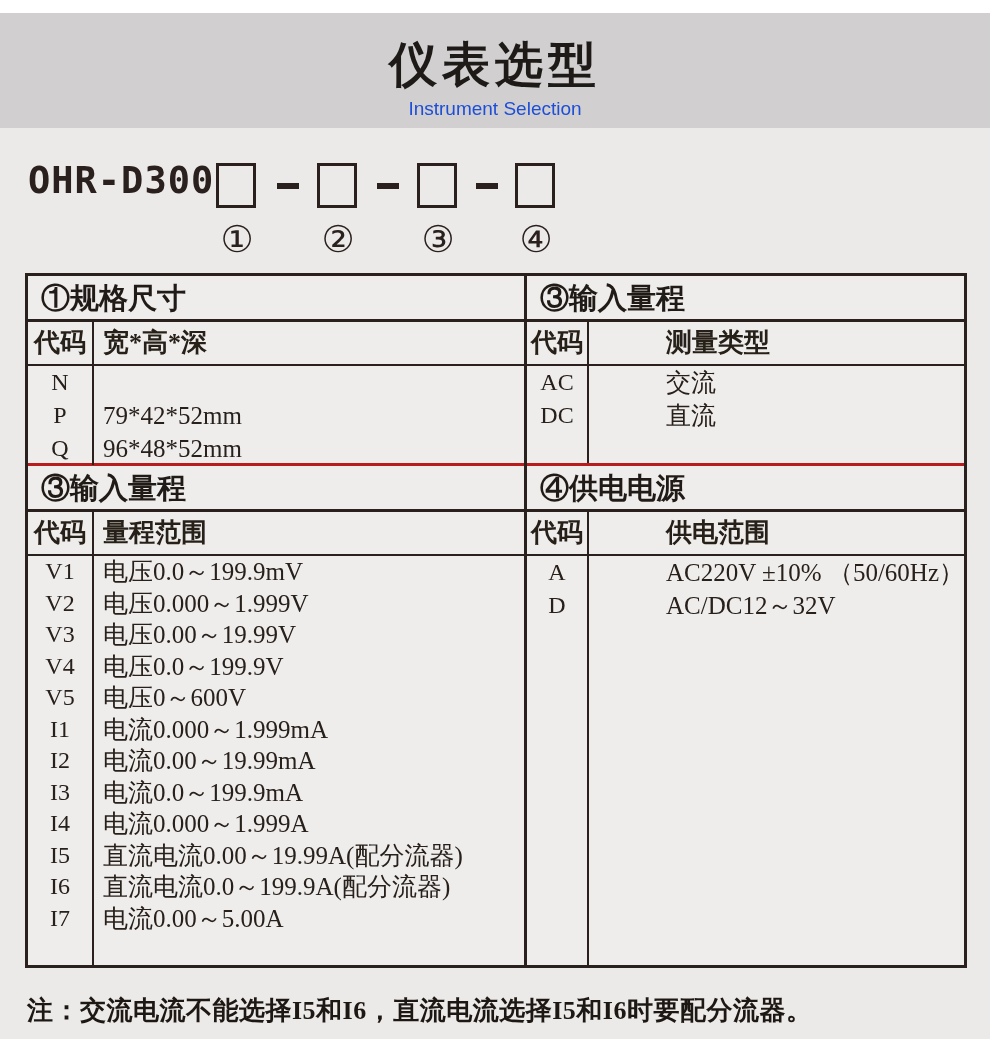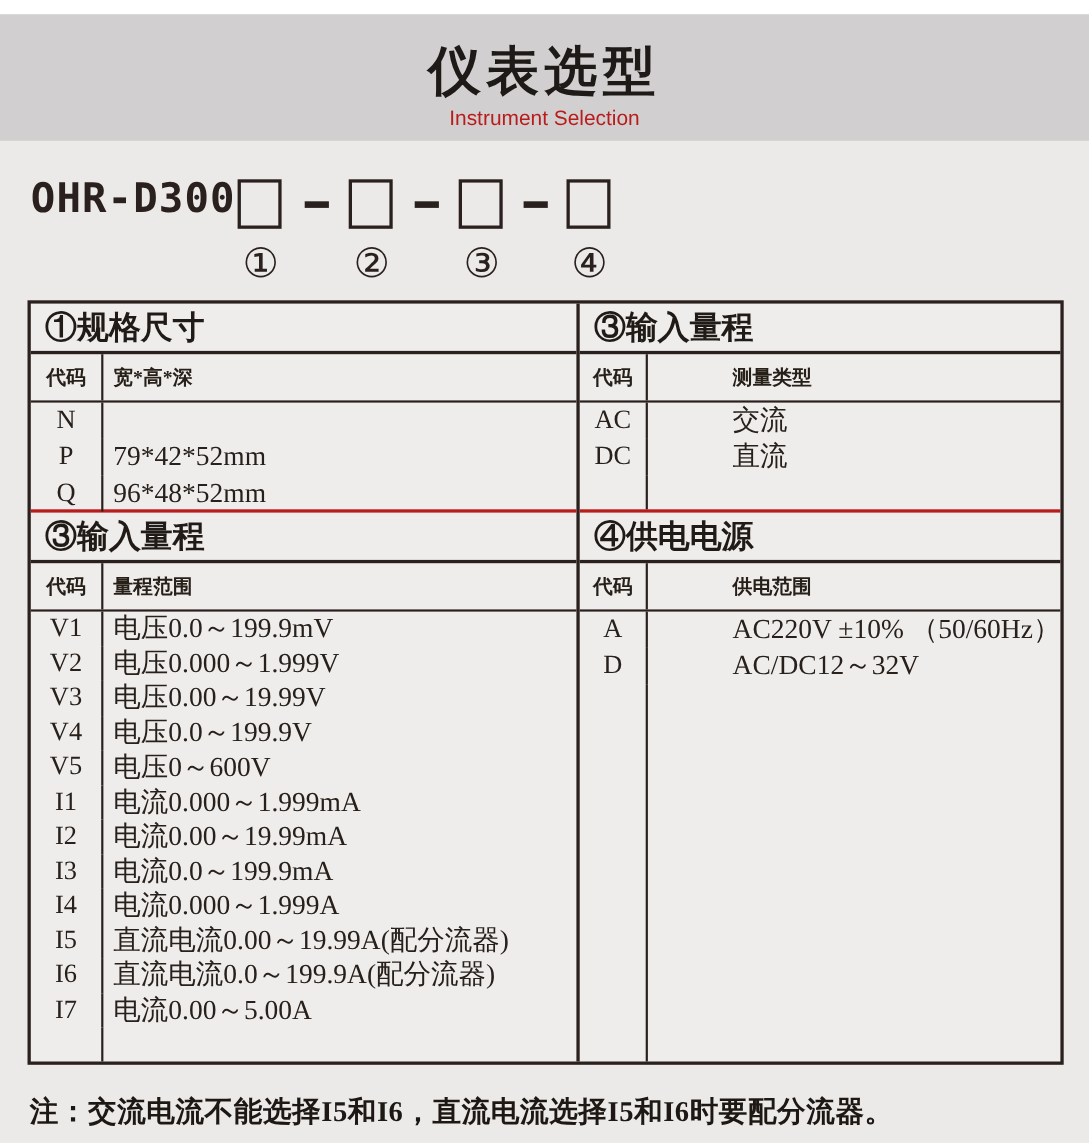--- a/index.html
+++ b/index.html
@@ -20,21 +20,21 @@
     background:#d1cfcf; text-align:center;
   }
   .band .title {
     margin-top:20px;
     font-size:48px; font-weight:bold; letter-spacing:5px;
     color:#1d1a18;
     font-family:"Liberation Sans", sans-serif;
   }
   .band .subtitle {
     margin-top:1px;
-    font-size:19px; color:#b91c1c;
+    font-size:19px; color:#1d4ed8;
     font-family:"Liberation Sans", sans-serif;
   }
   
   .model-prefix {
     position:absolute; left:28px; top:159px;
     font-family:"DejaVu Sans Mono", monospace;
     font-weight:bold; font-size:37px; color:#2a211e;
     letter-spacing:1px;
   }
   .slot {
@@ -68,21 +68,21 @@
   .sec-title {
     height:46px; border-bottom:3px solid #2a211e;
     font-family:"Liberation Sans", sans-serif;
     font-weight:bold; font-size:29px; line-height:44px;
     padding-left:13px; color:#211b17;
   }
   .colhead {
     height:44px; border-bottom:2px solid #2a211e;
     display:flex;
     font-family:"Liberation Serif", serif;
-    font-weight:bold; font-size:18px; line-height:42px;
+    font-weight:bold; font-size:26px; line-height:42px;
   }
   .code-cell {
     border-right:2px solid #2a211e; text-align:center;
     flex:none;
   }
   .cw-left  { width:66px; }
   .cw-right { width:62px; }
   .val-cell { flex:1; padding-left:9px; overflow:hidden; white-space:nowrap; }
   .pad-right .val-cell { padding-left:33px;margin-left:44px; }
   .drows {

